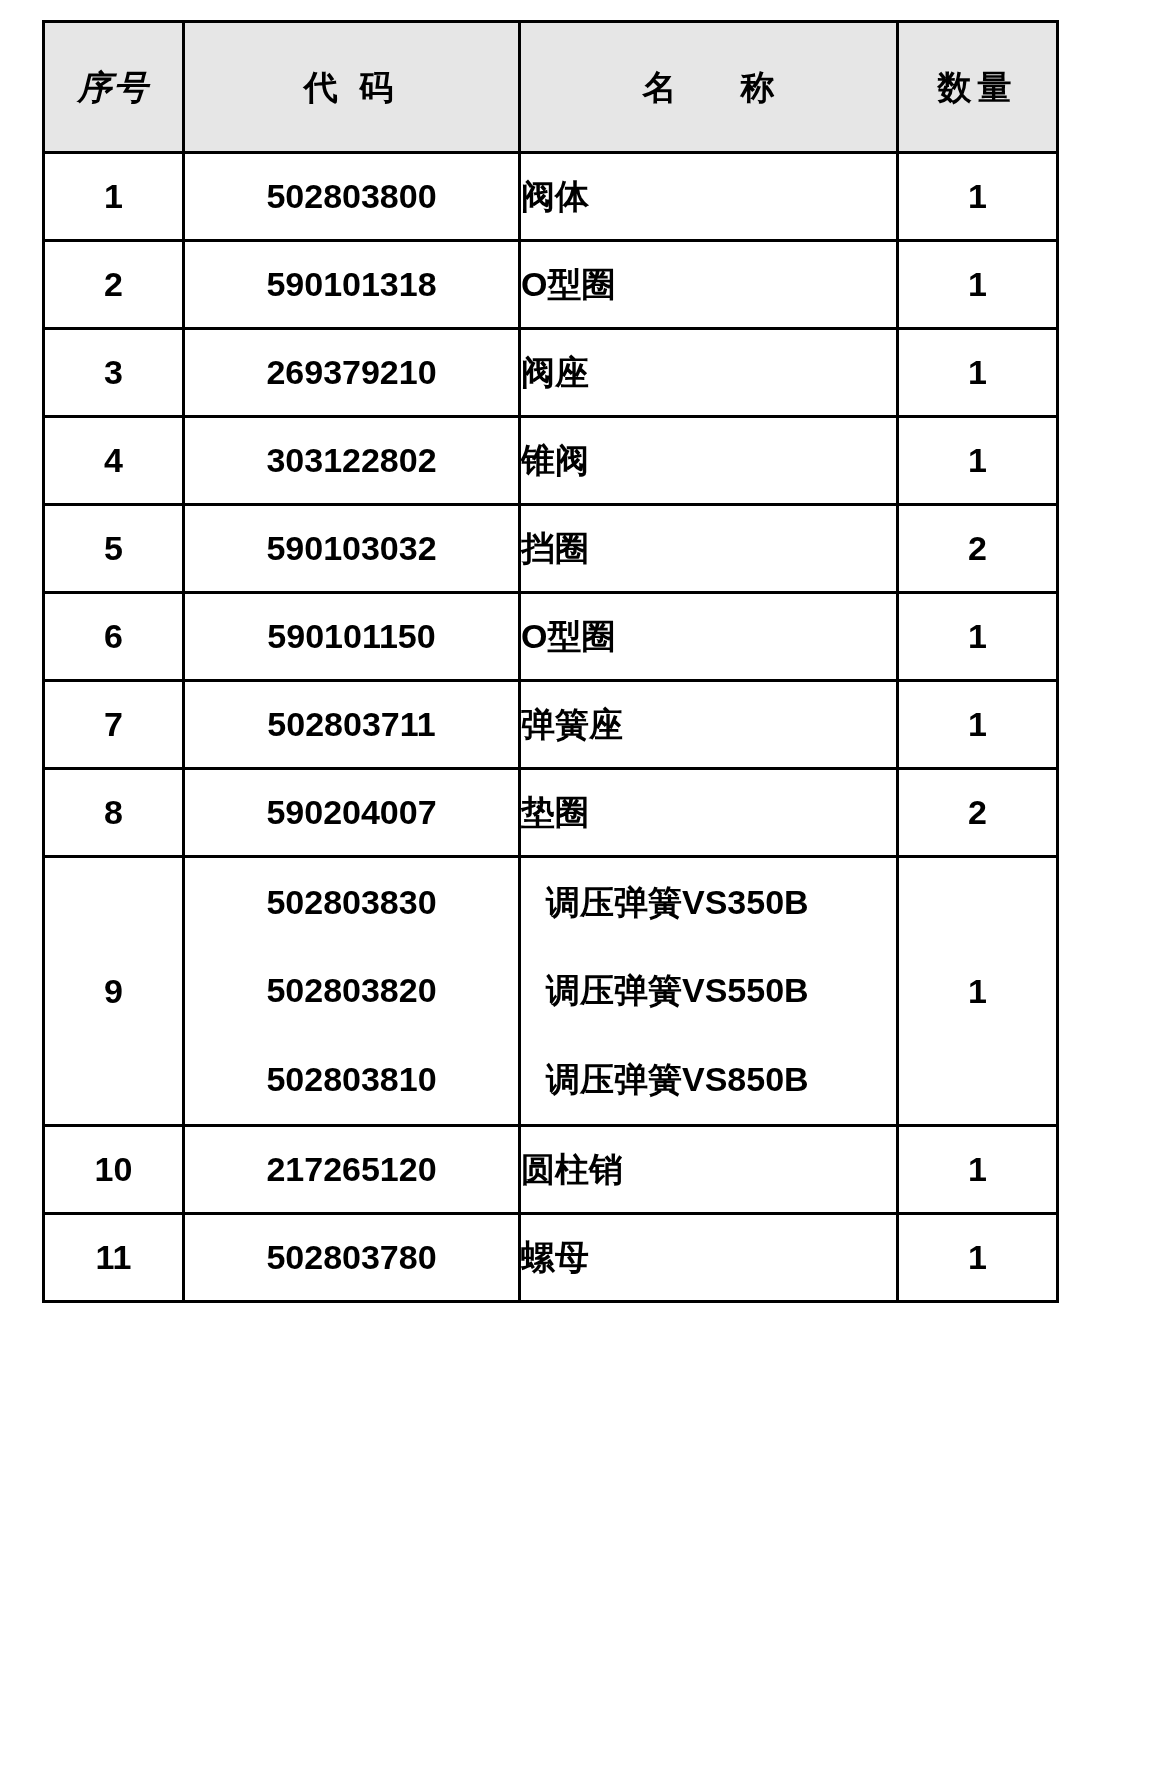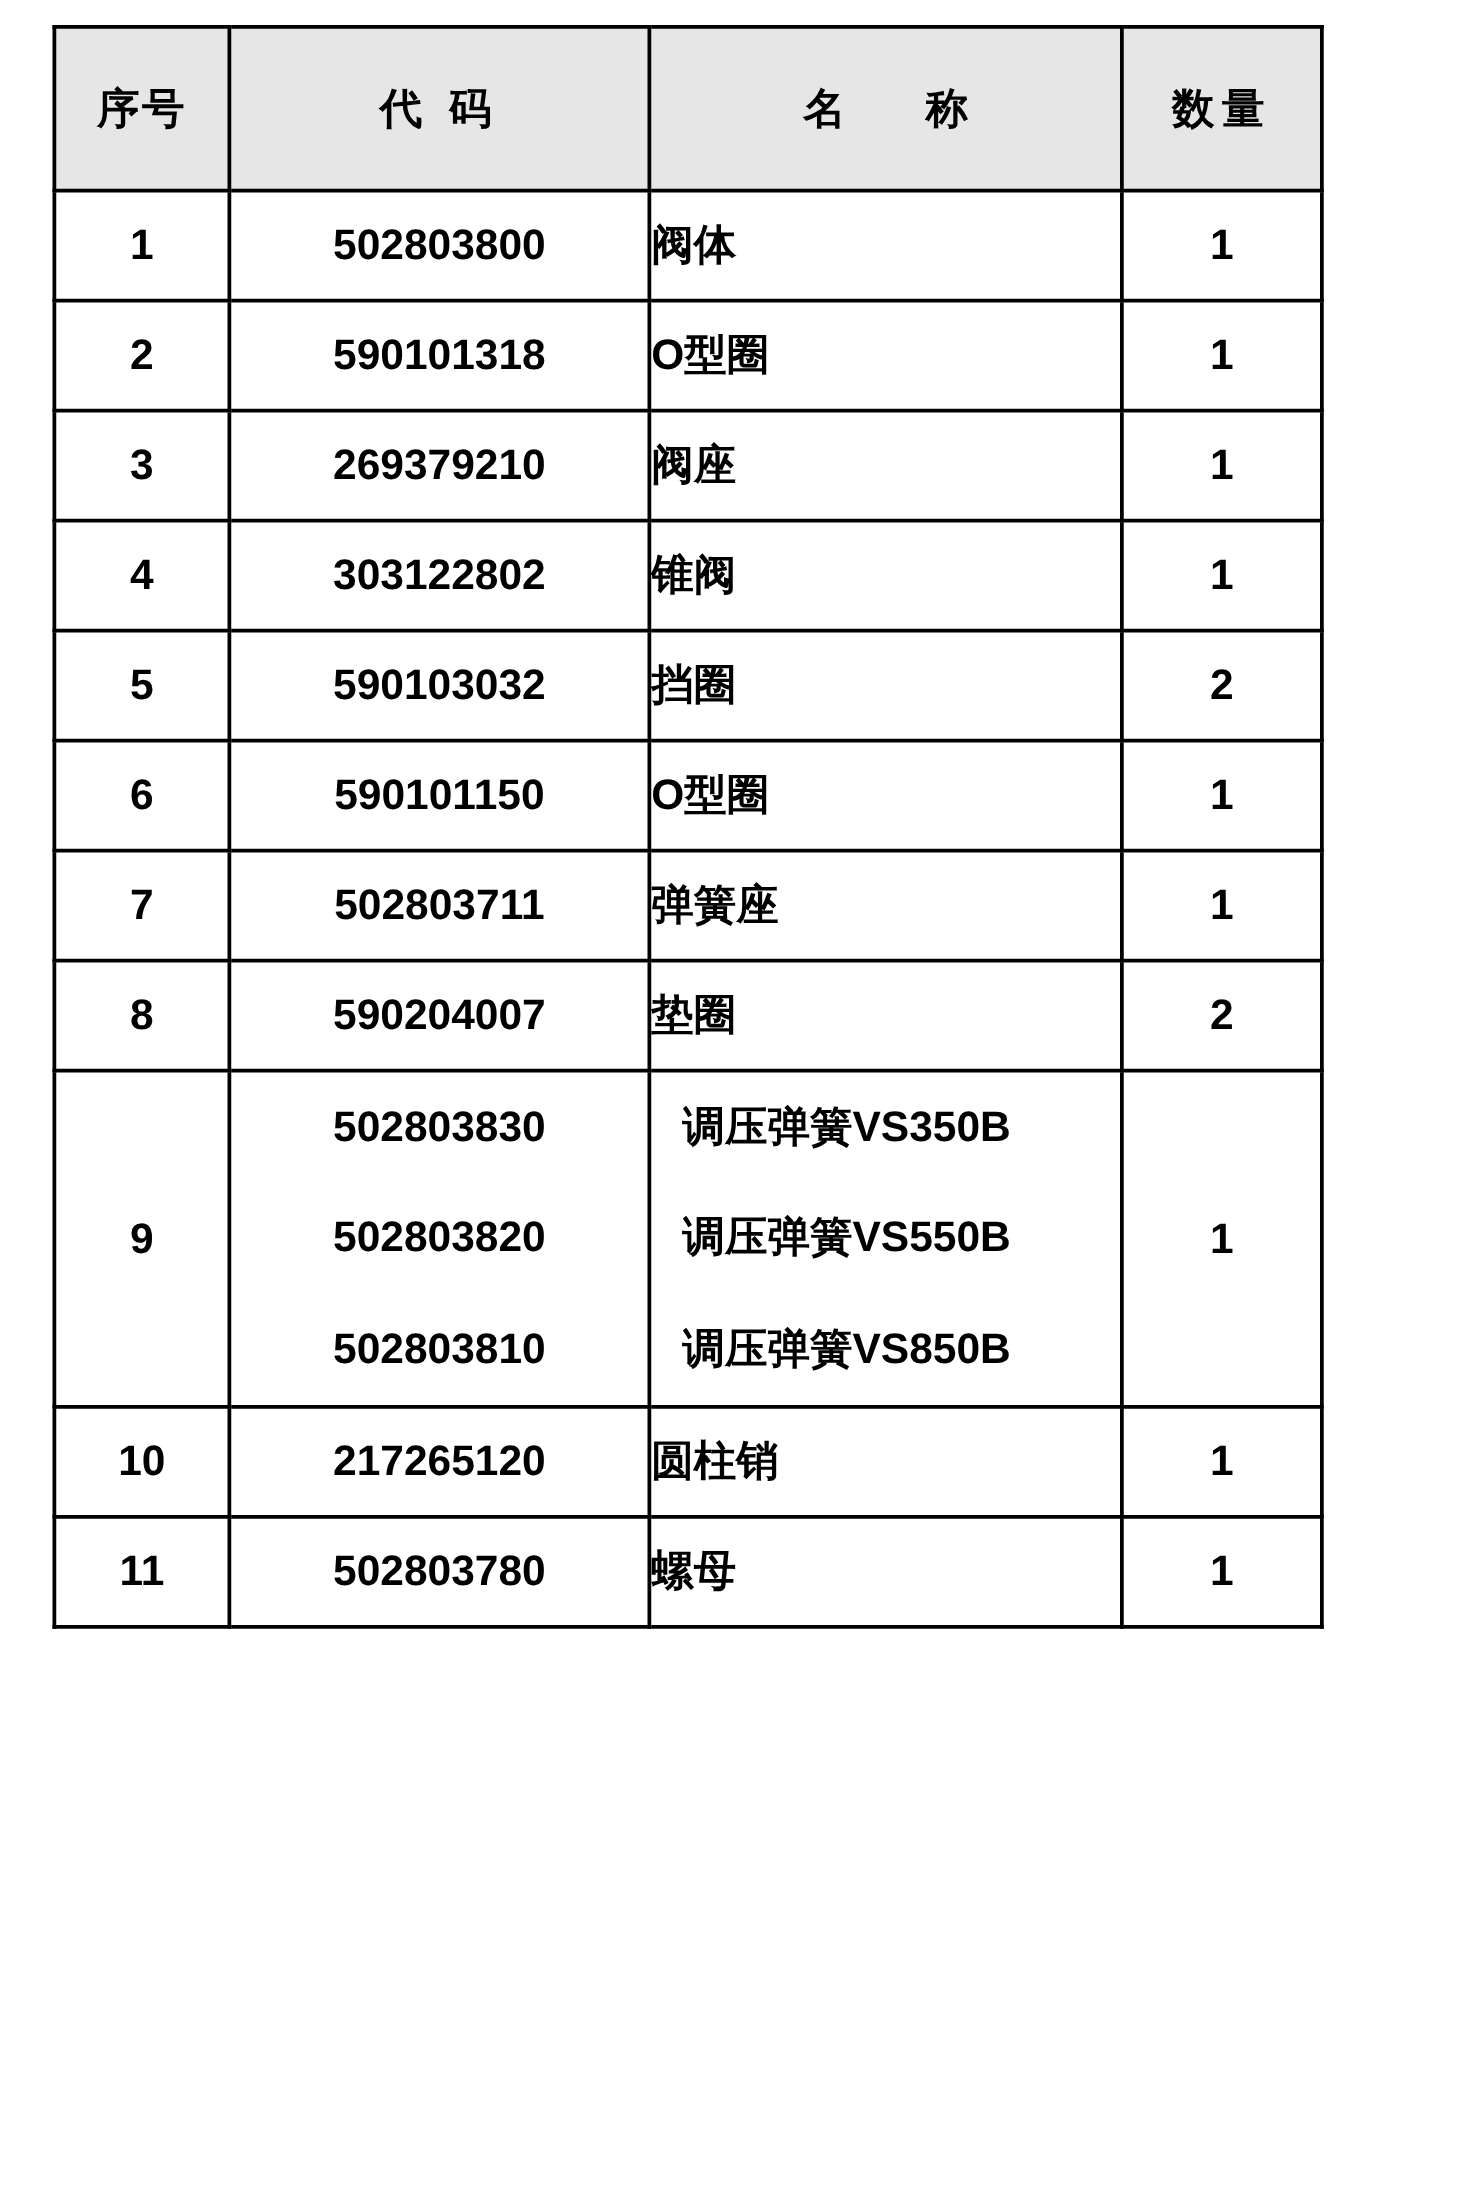--- a/index.html
+++ b/index.html
@@ -40,21 +40,21 @@
     color: #000;
     line-height: 1.2;
     vertical-align: middle;
   }
   thead th {
     background: #e6e6e6;
     height: 128px;
     text-align: center;
     letter-spacing: 6px;
   }
-  thead th.h-seq { letter-spacing: 2px; }
+  thead th.h-seq { letter-spacing: 2px; font-style: italic; }
   thead th.h-name .spaced {
     display: inline-block;
     letter-spacing: 0;
   }
   thead th.h-name .gap {
     display: inline-block;
     width: 64px;
   }
 
   tbody td {

